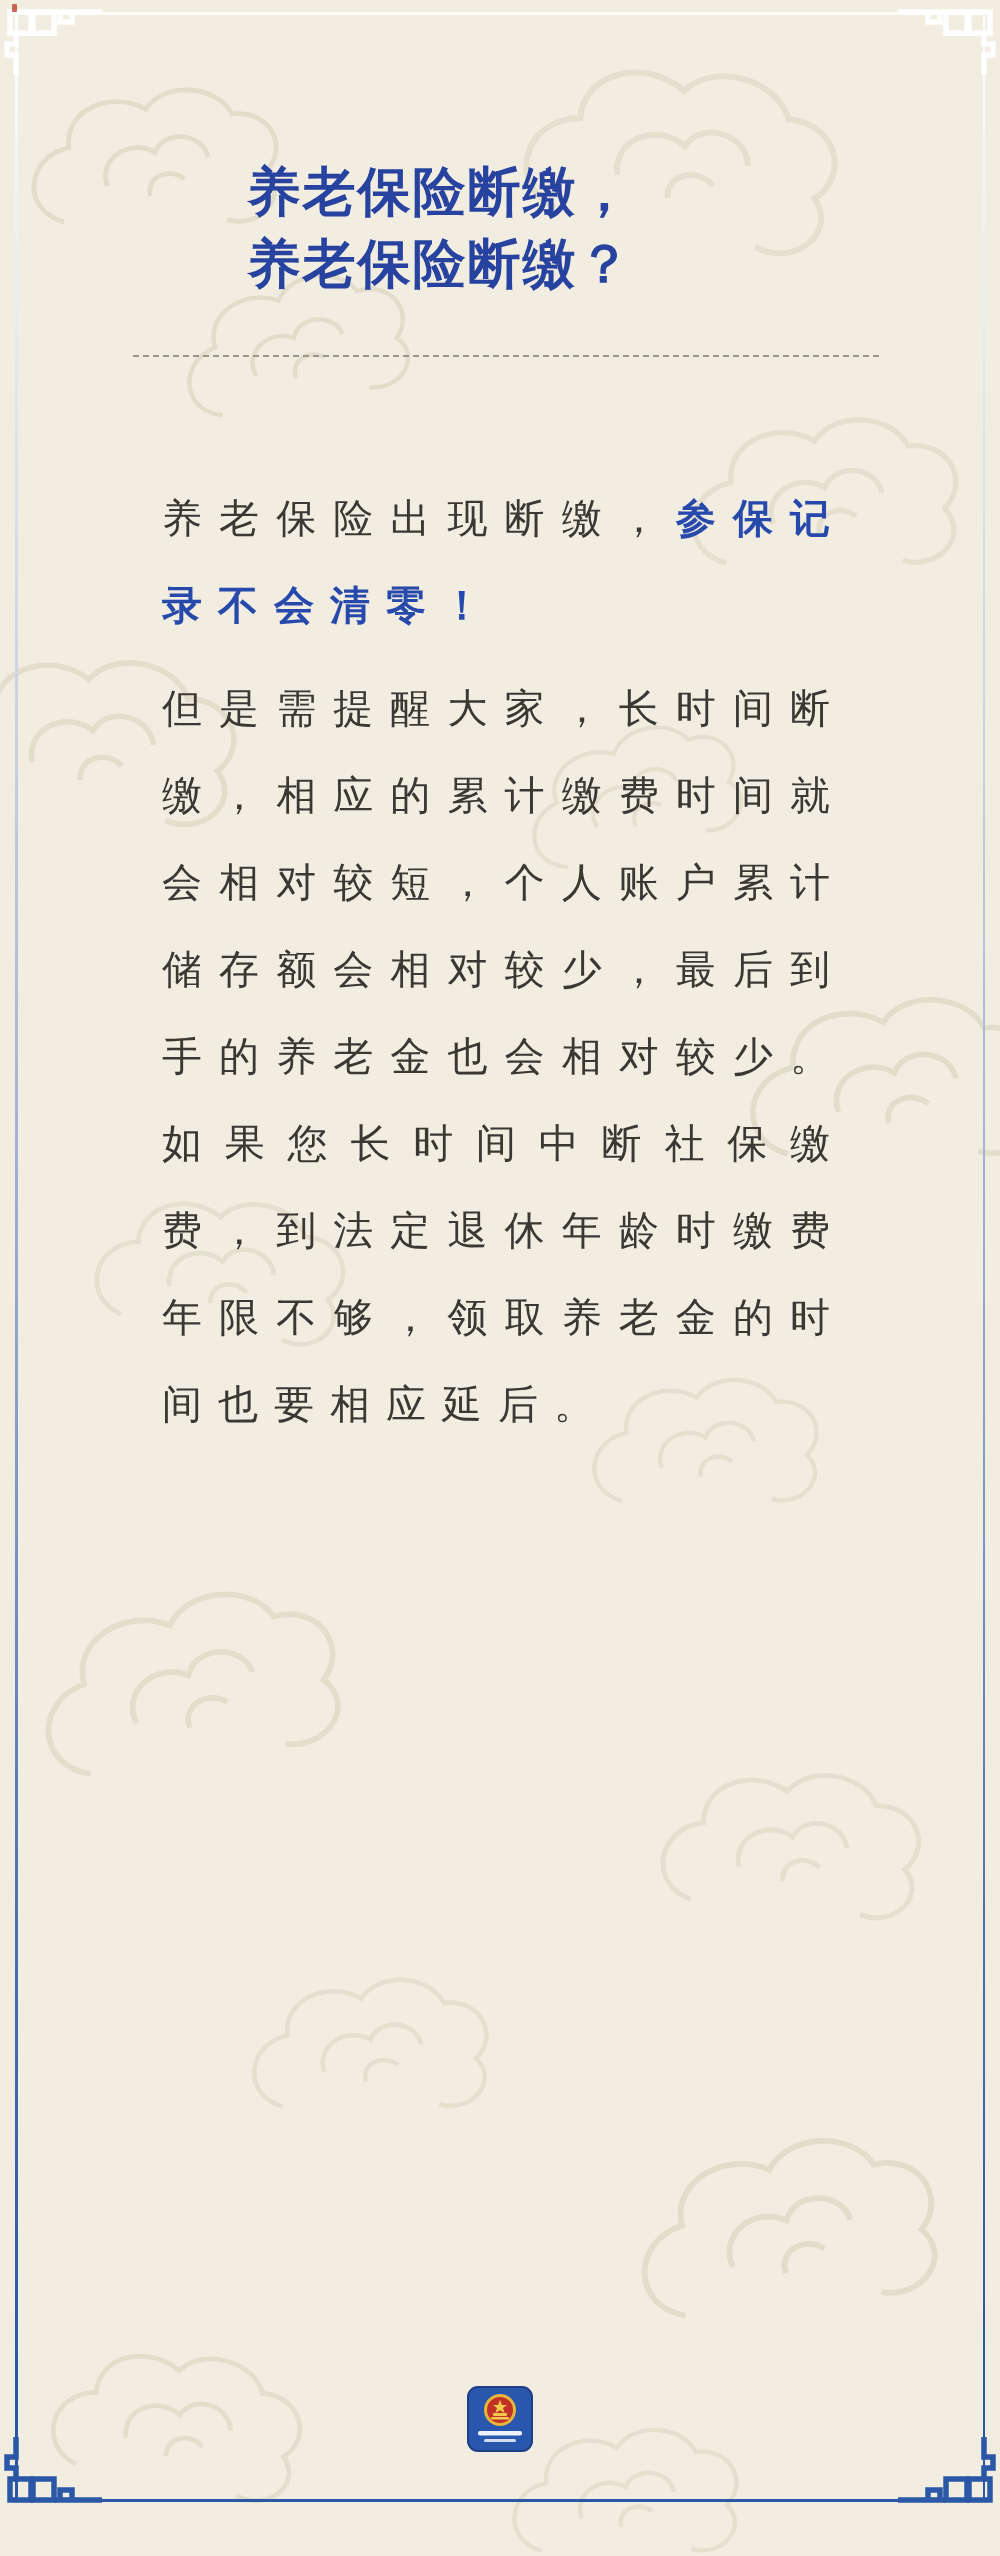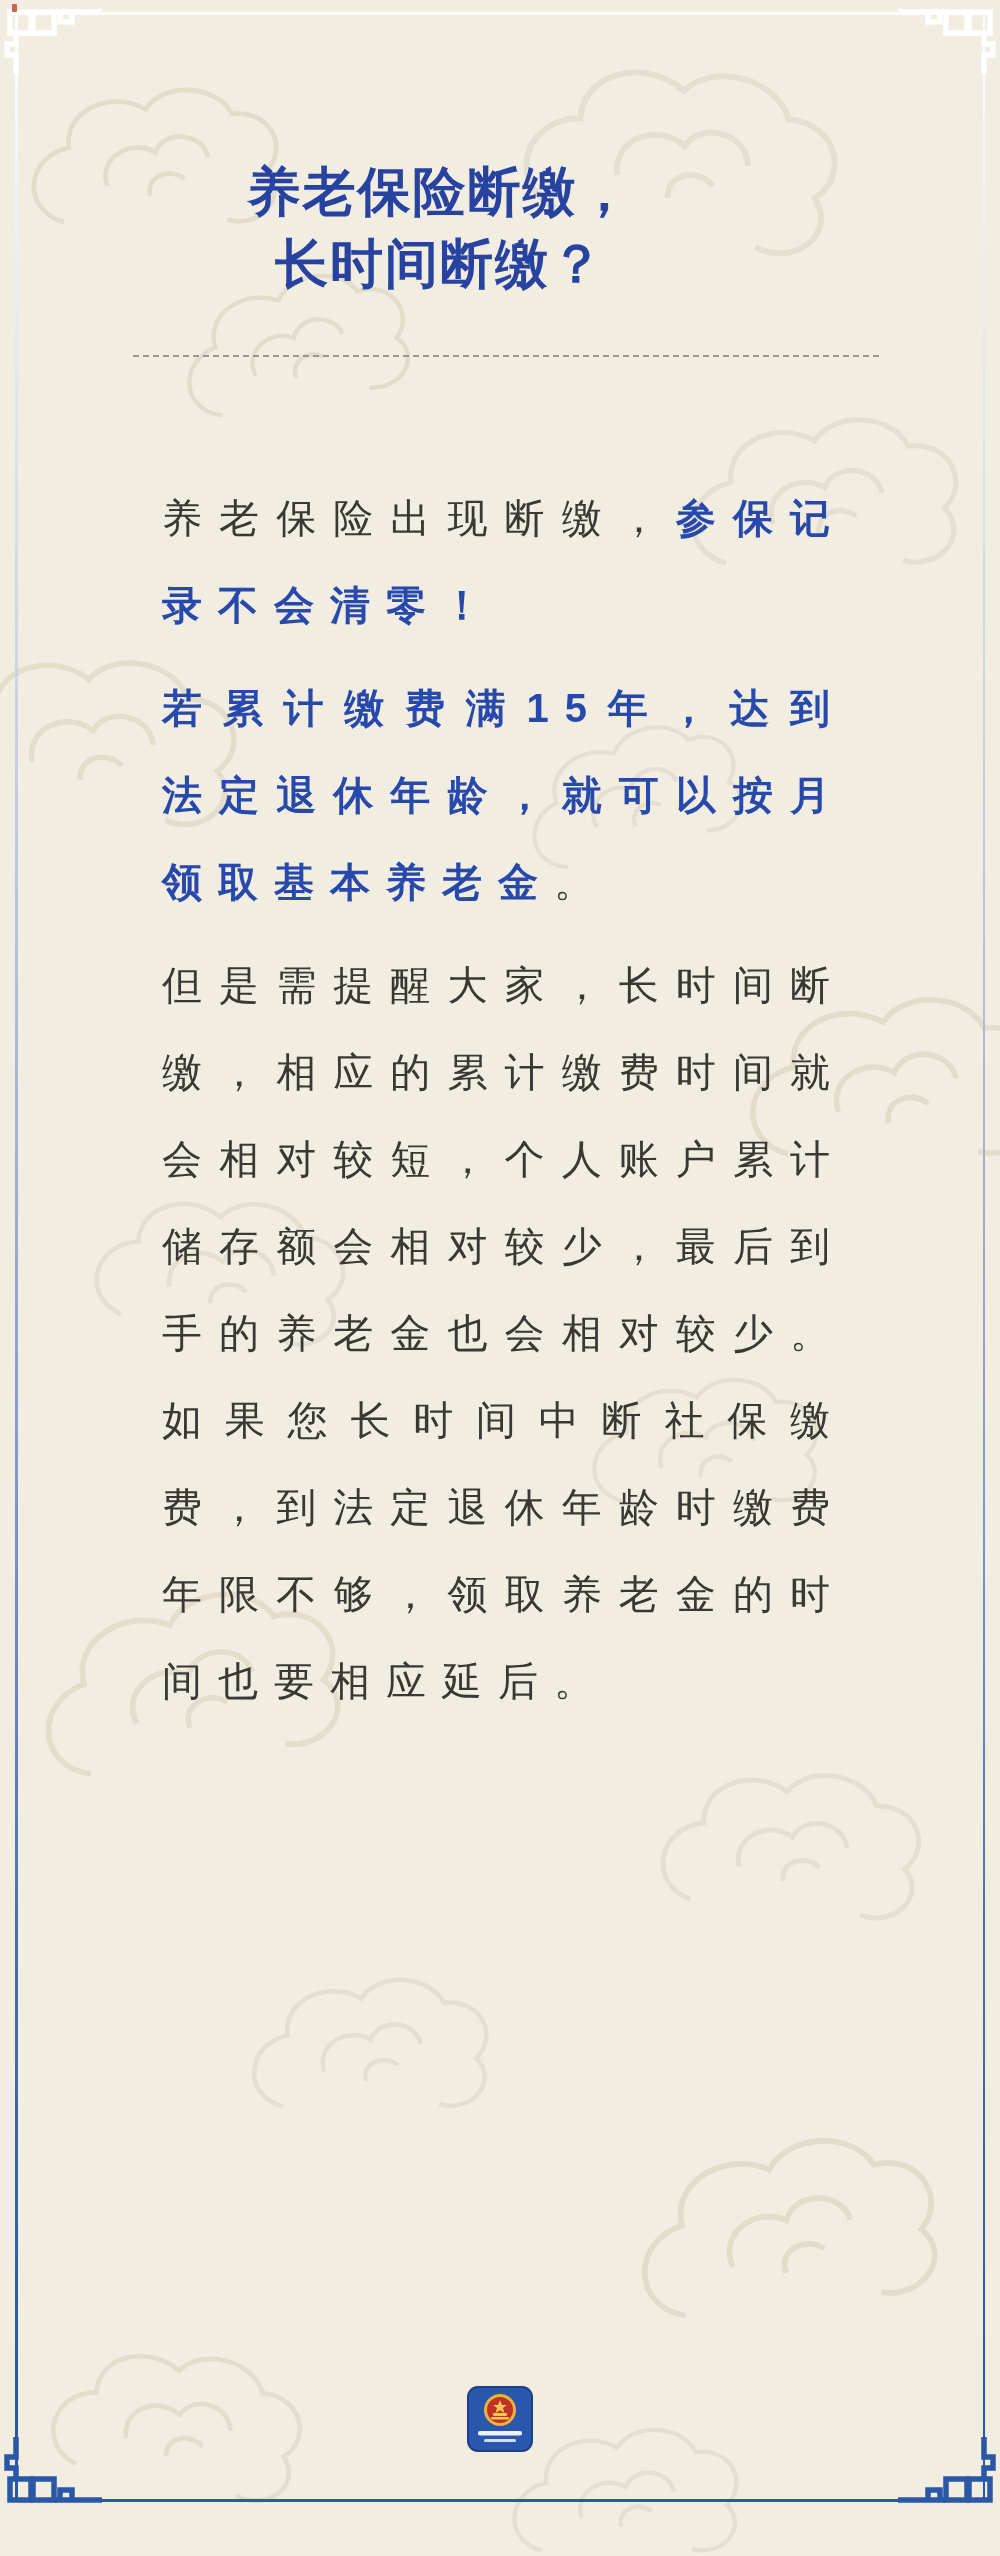--- a/index.html
+++ b/index.html
@@ -114,28 +114,27 @@
     <rect x="8" y="42" width="21" height="21"></rect>
     <rect x="31" y="42" width="21" height="21"></rect>
     <path d="M52 63 H100"></path>
     <path d="M58 63 V53 H70 V63"></path>
   </g>
 </svg>
 <div class="red-mark"></div>
 
 <div class="title">
   <div>养老保险断缴，</div>
-  <div>长时间断缴？</div>
+  <div>养老保险断缴？</div>
 </div>
 
 <div class="divider"></div>
 
 <div class="body-text">
   <p><span>养老保险出现断缴，</span><span class="em">参保记录不会清零！</span></p>
-  <p><span class="em">若累计缴费满15年，达到法定退休年龄，就可以按月领取基本养老金</span><span>。</span></p>
   <p><span>但是需提醒大家，长时间断缴，相应的累计缴费时间就会相对较短，个人账户累计储存额会相对较少，最后到手的养老金也会相对较少。如果您长时间中断社保缴费，到法定退休年龄时缴费年限不够，领取养老金的时间也要相应延后。</span></p>
 </div>
 
 <div class="footer">
   <svg class="logo" viewBox="0 0 66 66">
     <rect x="1" y="1" width="64" height="64" rx="10" fill="#2A57AE" stroke="#1E3F85" stroke-width="2"></rect>
     <circle cx="33" cy="24" r="14.5" fill="#C03127" stroke="#E8B43A" stroke-width="3"></circle>
     <polygon points="33,14 35,19 40,19 36,22 37.5,27 33,24.2 28.5,27 30,22 26,19 31,19" fill="#F2C94C"></polygon>
     <rect x="26" y="27" width="14" height="3" rx="1" fill="#F2C94C"></rect>
     <rect x="24" y="31" width="18" height="2.5" rx="1" fill="#F2C94C"></rect>

